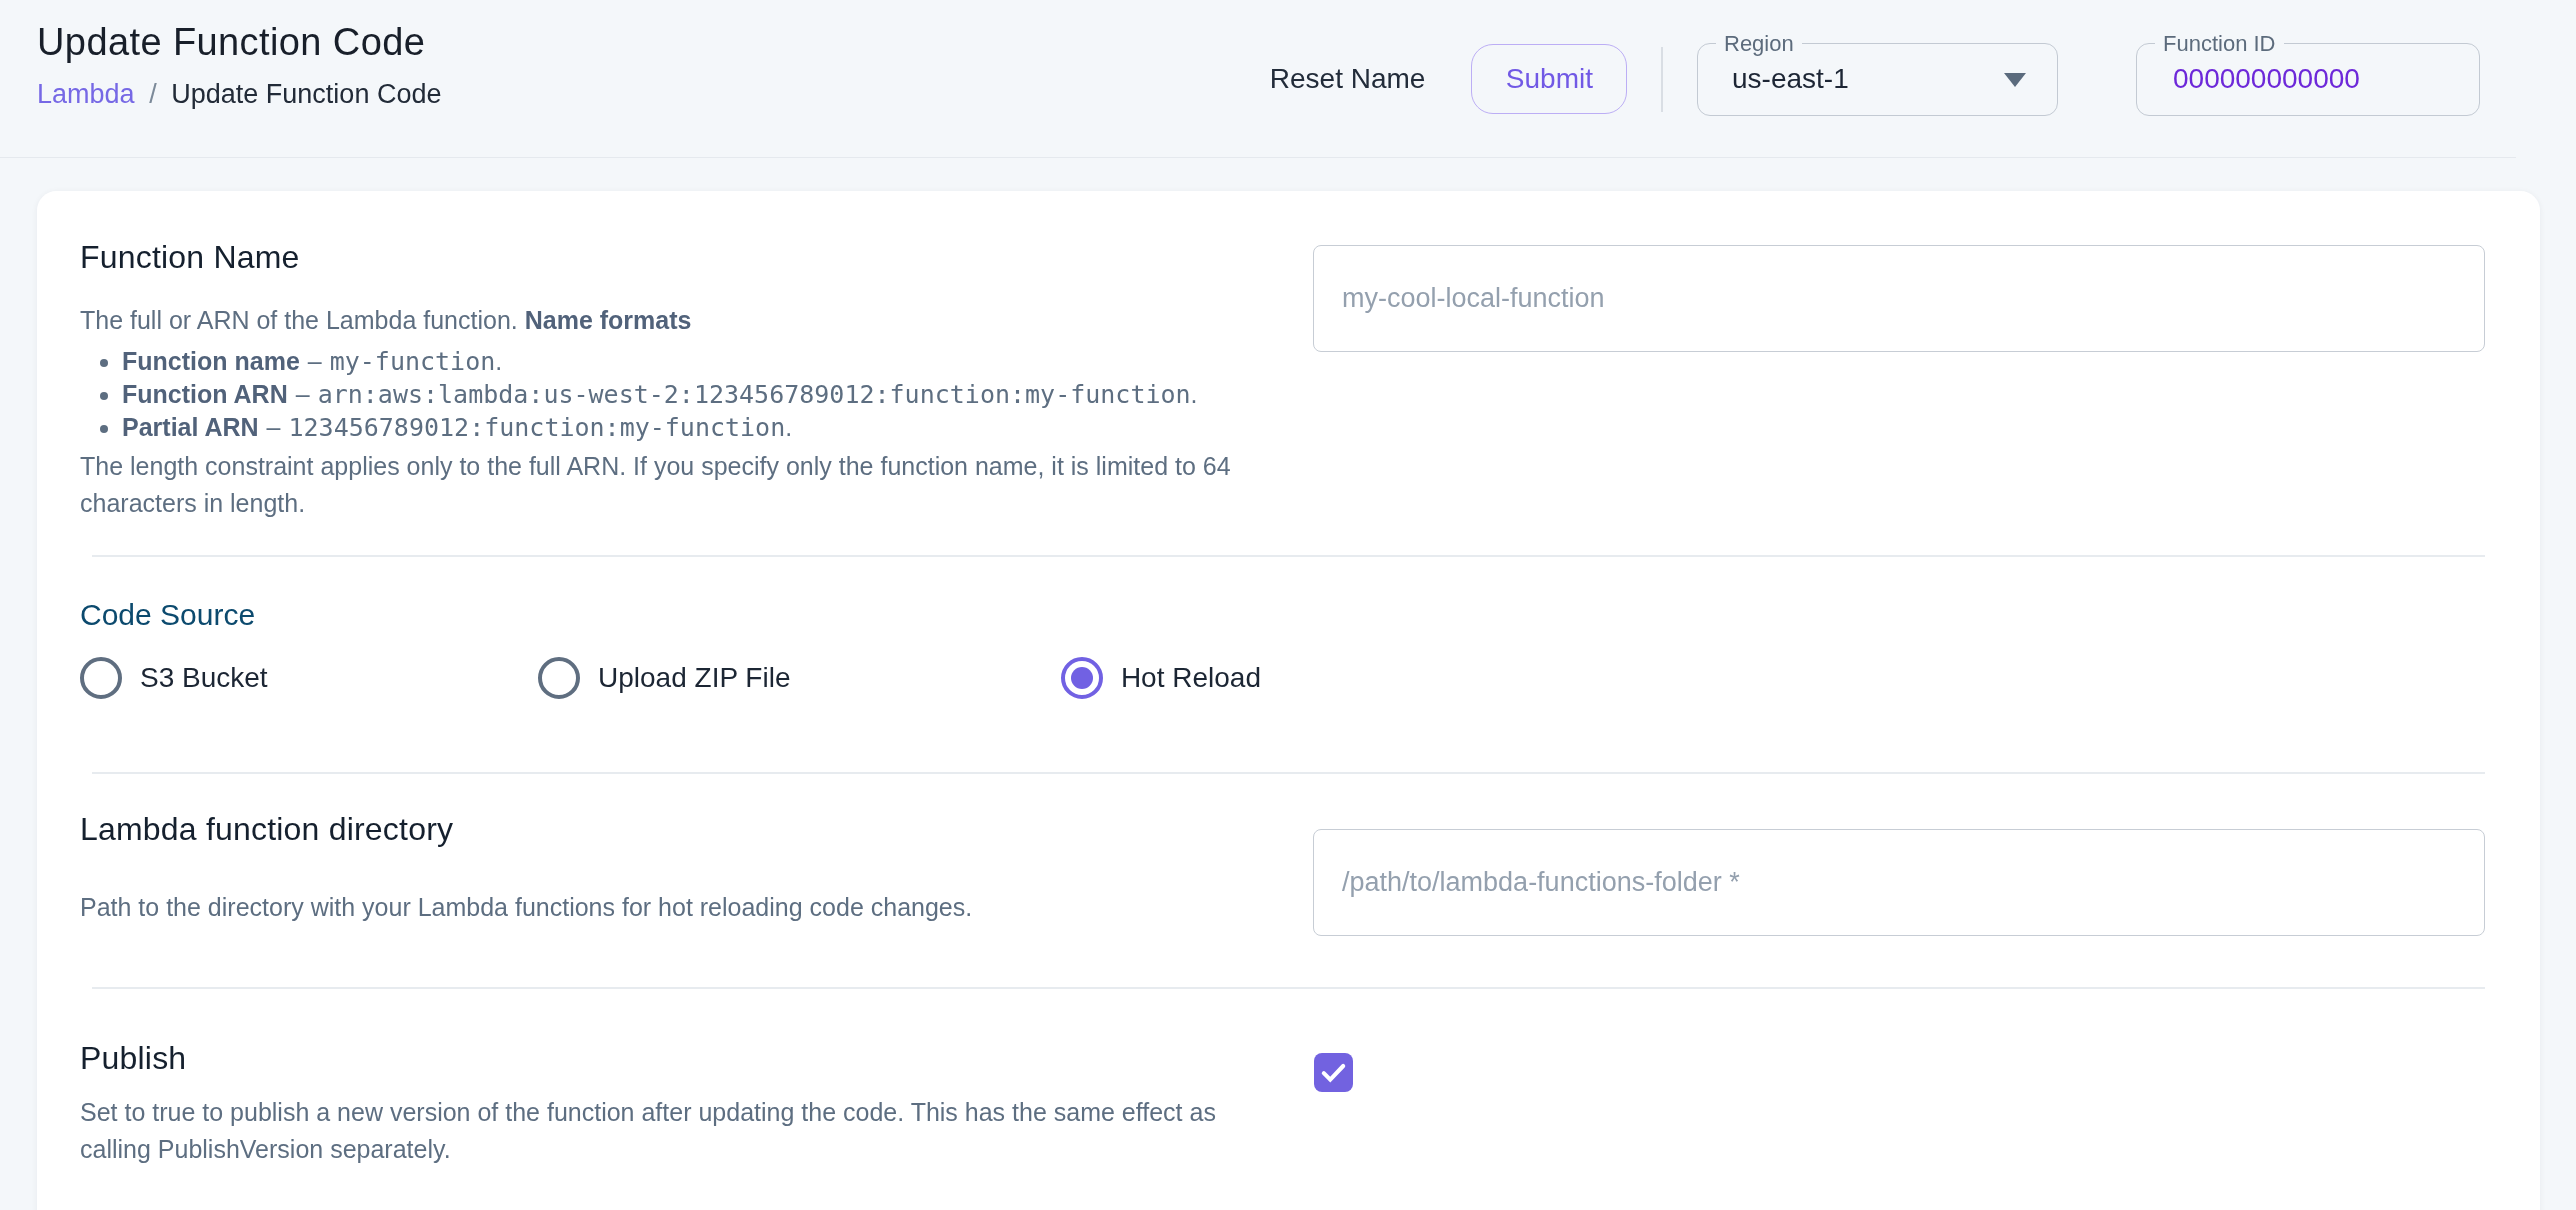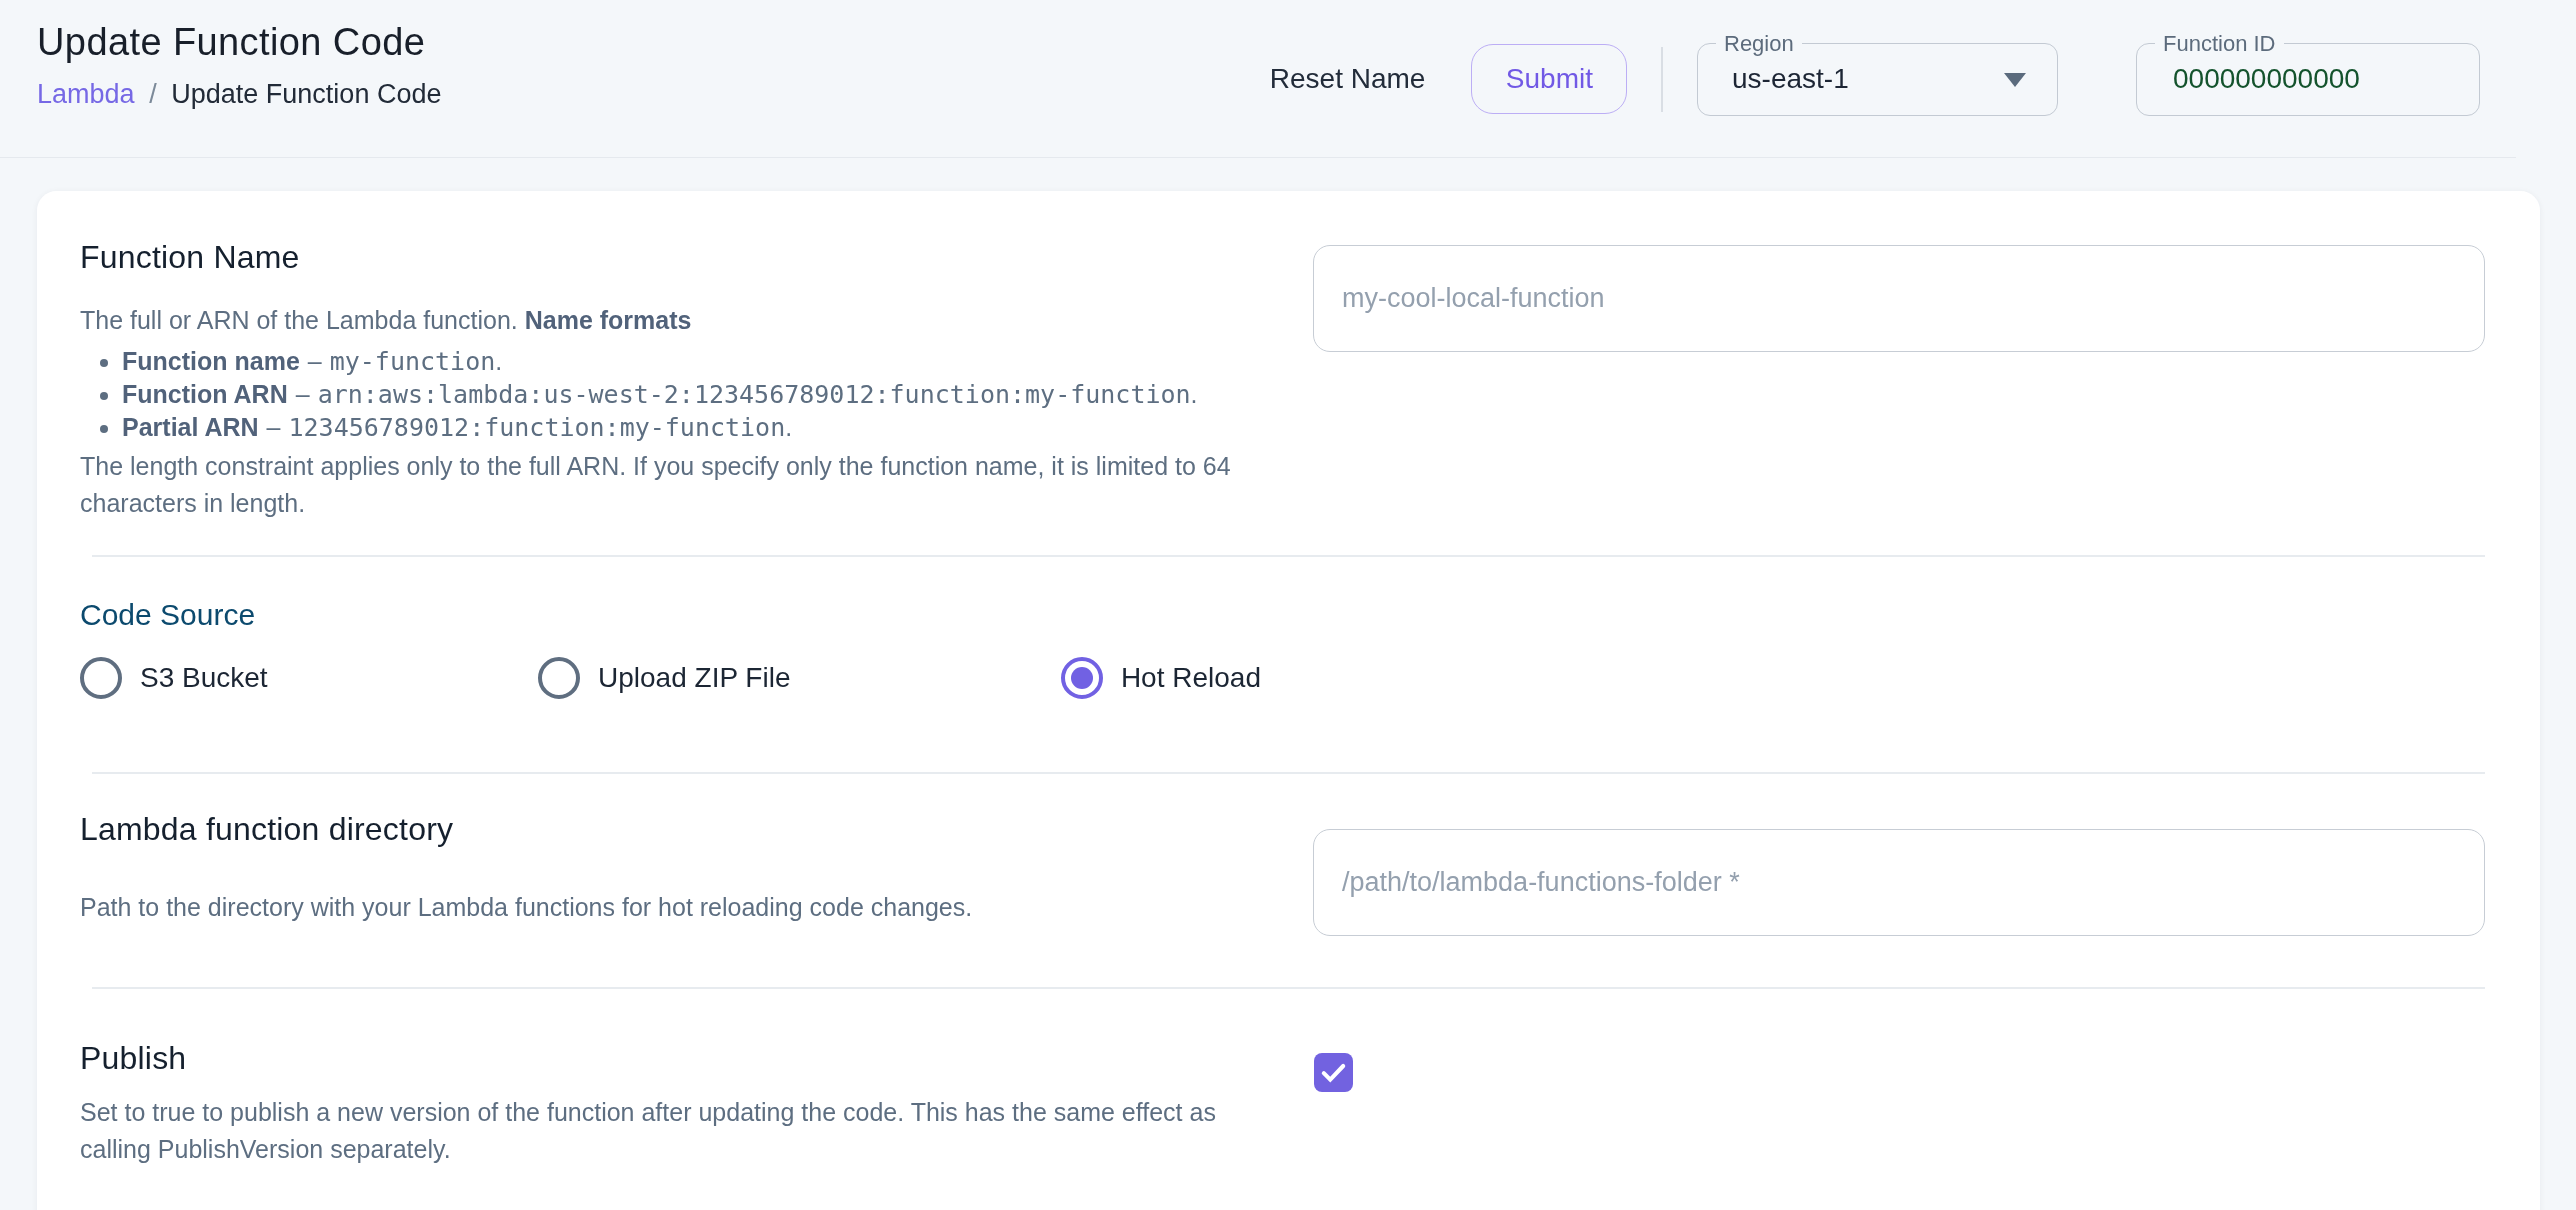--- a/index.html
+++ b/index.html
@@ -46,21 +46,21 @@
   .notch-field.region  { width:361px; }
   .notch-field.account { width:344px; margin-left:78px; }
   .notch-label {
     position:absolute; top:-14px; left:18px;
     background:#f4f7fa; padding:0 8px;
     font-size:22px; color:#5c6b7c; line-height:28px;
   }
   .notch-value { font-size:28px; color:#1d2635; padding-left:34px; }
   .account-input {
     border:none; outline:none; background:transparent; width:100%;
-    font-family:inherit; font-size:28px; color:#14532d; padding-left:36px;
+    font-family:inherit; font-size:28px; color:#6d28d9; padding-left:36px;
   }
   .caret-down {
     position:absolute; right:31px; top:50%; margin-top:-5.7px;
     width:0; height:0;
     border-left:11.4px solid transparent; border-right:11.4px solid transparent;
     border-top:14.6px solid #5b6b7d;
   }
 
   
   .card {
@@ -81,21 +81,21 @@
   #s1 { top:45px; }
   #s1 .intro { margin-top:24px; }
   .fn-bullets { margin-top:6.5px; list-style:disc; padding-left:42px; color:#5d6e81; }
   .fn-bullets li { font-size:25px; line-height:32px; }
   .fn-bullets .b-label { font-weight:700; color:#51627a; margin-right:8px; }
   .fn-bullets .b-sep { margin-right:8px; }
   #s1 .footer { margin-top:4.9px; line-height:37px; }
 
   .field-input {
     position:absolute; left:1276px; width:1172px; height:107px;
-    border:1.6px solid #c7cdd5; border-radius:17px; background:#fff;
+    border:1.6px solid #c7cdd5; border-radius:8px; background:#fff;
     font-family:inherit; font-size:27px; color:#25303e;
     padding:0 28px; outline:none;
   }
   .field-input::placeholder { color:#94a0ae; opacity:1; }
   #fn-input  { top:54px; }
   #dir-input { top:638px; }
 
   #hr1 { top:364px; } #hr2 { top:581px; } #hr3 { top:796px; }
 
   #s2 { top:406px; width:1218px; }

